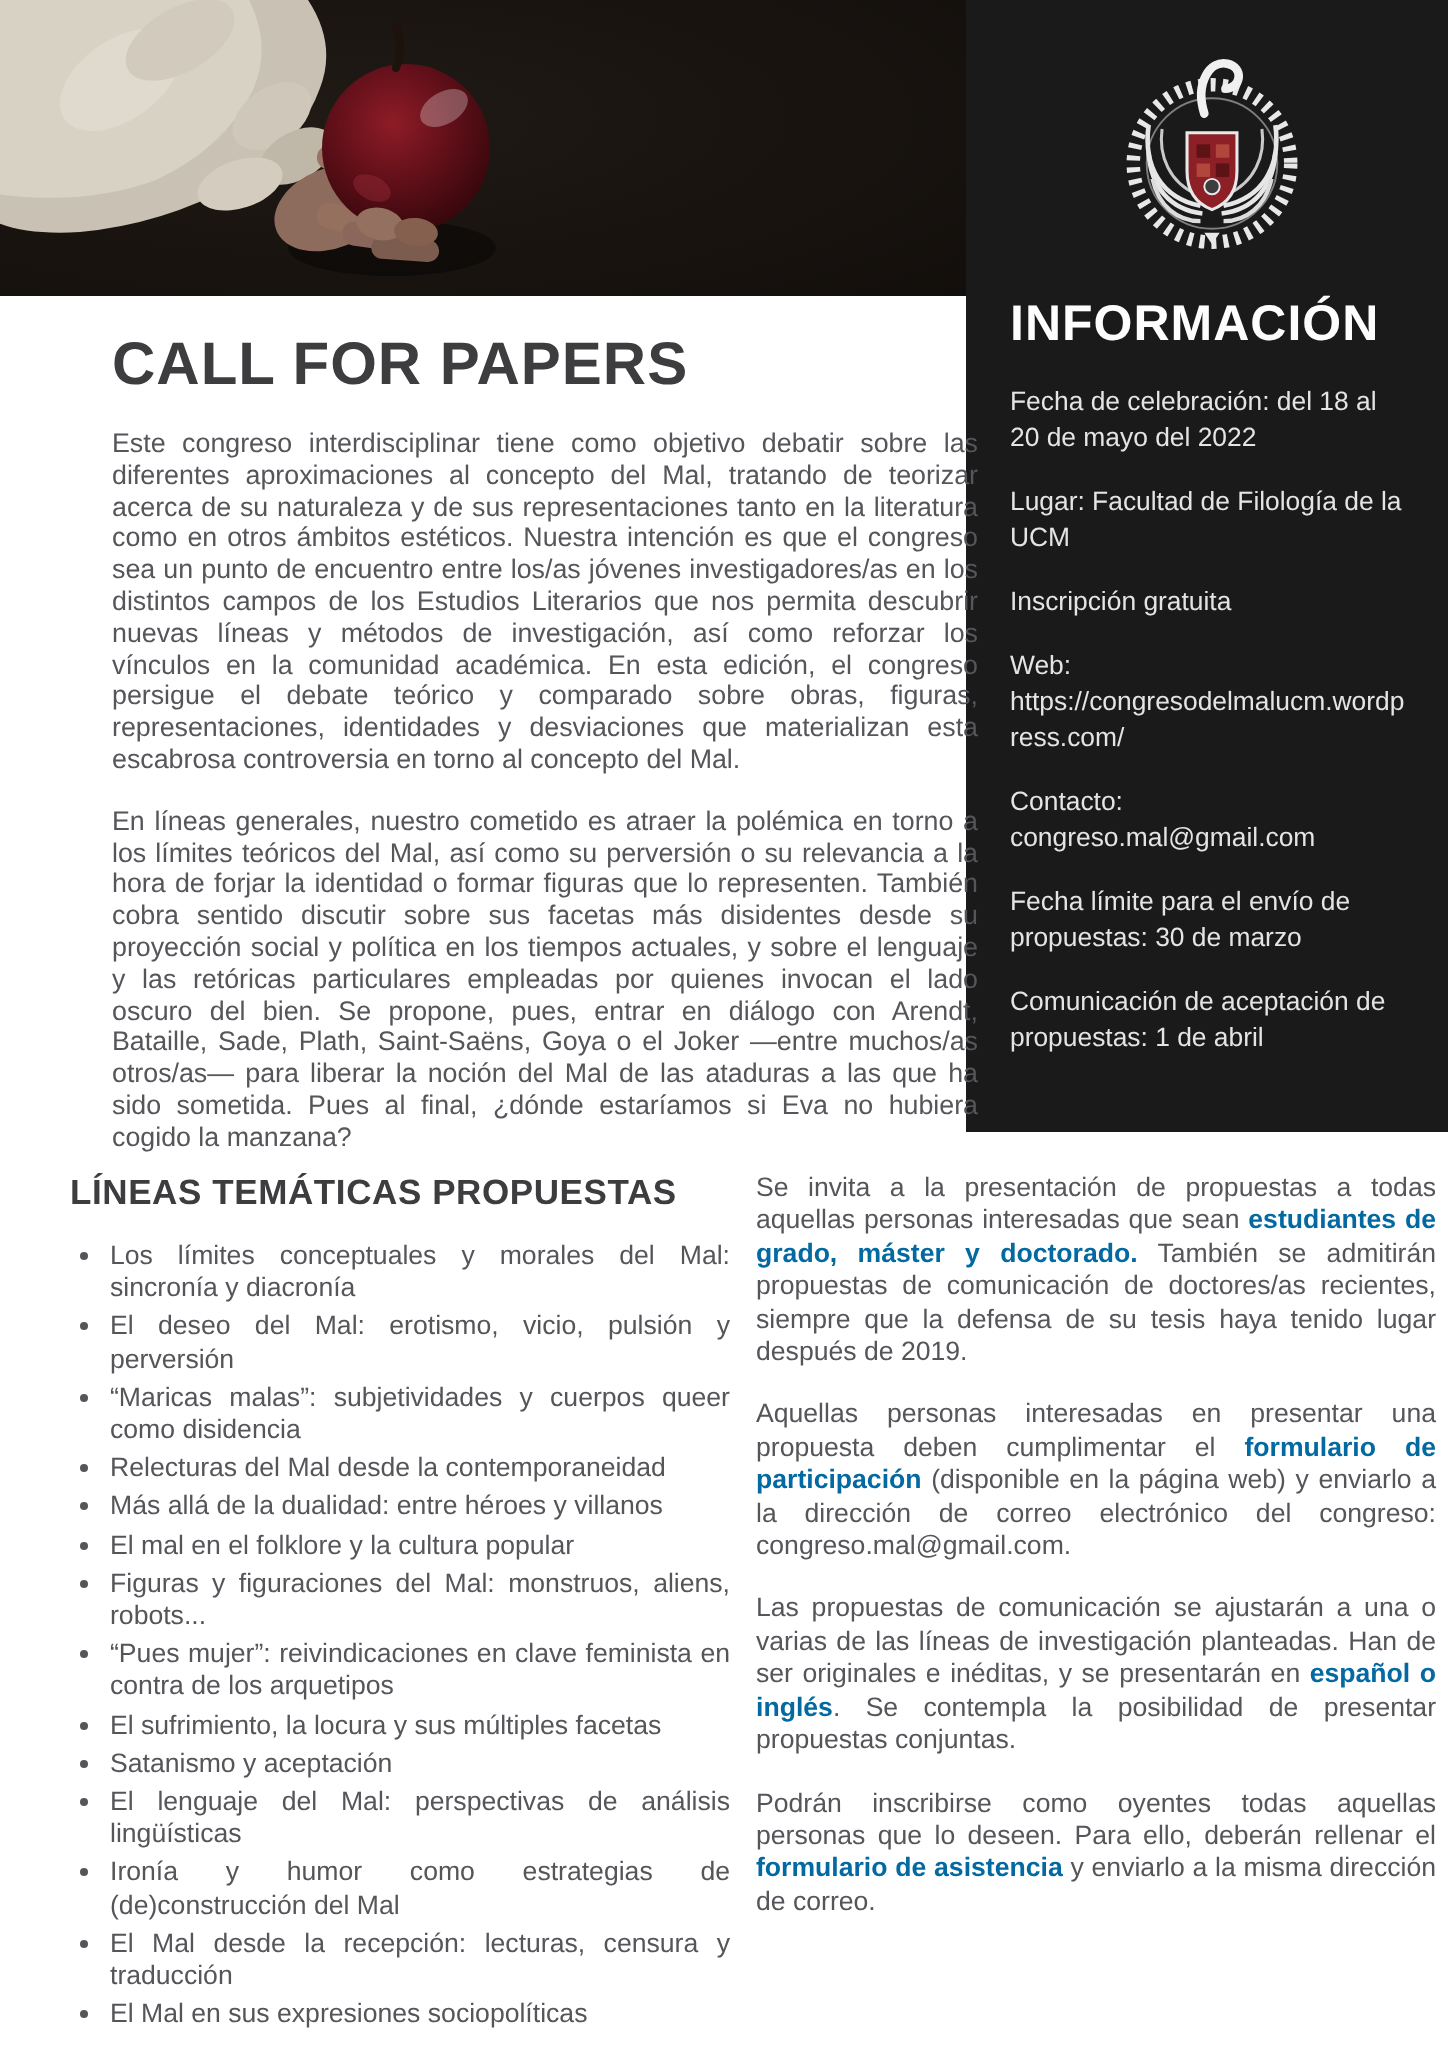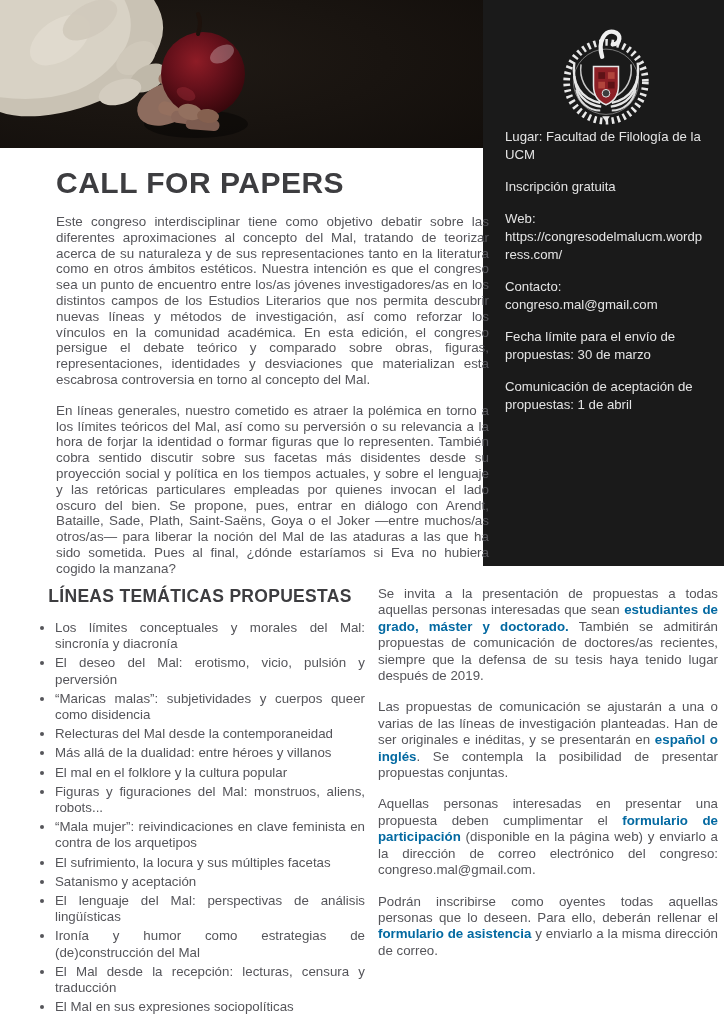--- a/index.html
+++ b/index.html
@@ -25,21 +25,21 @@
   .info-item{font-size:13.2px;line-height:18px;margin-bottom:14px;color:#e4e4e4;}
   .info-item .url{word-break:break-all;}
   
   .main-left{position:absolute;left:40px;top:166px;width:433px;margin-left:16px;}
   .page-title{font-size:30px;font-weight:800;color:#3d3d40;letter-spacing:.5px;margin:0 0 14px 0;}
   .body-par{font-size:13.4px;line-height:15.8px;text-align:justify;margin:0 0 15px 0;color:#55555a;}
   
   .col{position:absolute;top:586px;}
   .col-left{left:35px;width:330px;}
   .col-right{left:378px;width:340px;}
-  .section-heading{font-size:17.5px;font-weight:800;color:#3d3d40;letter-spacing:.3px;margin:0 0 13px 0;text-align:center;}
+  .section-heading{font-size:17.5px;font-weight:800;color:#3d3d40;letter-spacing:.3px;margin:0 0 13px 0;}
   .topic-list{margin:0;padding:0 0 0 20px;}
   .topic-list li{
     font-size:13.3px;line-height:16.2px;text-align:justify;
     margin-bottom:3px;color:#55555a;
   }
   .part-par{font-size:13.3px;line-height:16.4px;text-align:justify;margin:0 0 15px 0;color:#55555a;}
   .part-par strong{color:#0369a1;}
 </style>
 </head>
 <body>
@@ -106,20 +106,22 @@
 
         <path d="M37 44 h26 v20 q0 15 -13 20 q-13 -5 -13 -20 Z" fill="#8c2026" stroke="#e8e8e8" stroke-width="1.6"></path>
         <rect x="42" y="50" width="7" height="7" fill="#5d1216"></rect>
         <rect x="52" y="50" width="7" height="7" fill="#b2453c"></rect>
         <rect x="42" y="60" width="7" height="7" fill="#b2453c"></rect>
         <rect x="52" y="60" width="7" height="7" fill="#5d1216"></rect>
         <circle cx="50" cy="72" r="4" fill="#3d3d3d" stroke="#e8e8e8" stroke-width="1"></circle>
         <path d="M46 96 l4 6 l4 -6" fill="#e8e8e8"></path>
       </svg>
     </div>
+    <h2 class="info-heading">INFORMACIÓN</h2>
+    <div class="info-item">Fecha de celebración: del 18 al 20 de mayo del 2022</div>
     <div class="info-item">Lugar: Facultad de Filología de la UCM</div>
     <div class="info-item">Inscripción gratuita</div>
     <div class="info-item">
       <span>Web:</span><br>
       <span class="url">https://congresodelmalucm.wordpress.com/</span>
     </div>
     <div class="info-item">
       <span>Contacto:</span><br>
       <span>congreso.mal@gmail.com</span>
     </div>
@@ -136,30 +138,30 @@
   <section class="col col-left">
     <h2 class="section-heading">LÍNEAS TEMÁTICAS PROPUESTAS</h2>
     <ul class="topic-list">
         <li>Los límites conceptuales y morales del Mal: sincronía y diacronía</li>
         <li>El deseo del Mal: erotismo, vicio, pulsión y perversión</li>
         <li>“Maricas malas”: subjetividades y cuerpos queer como disidencia</li>
         <li>Relecturas del Mal desde la contemporaneidad</li>
         <li>Más allá de la dualidad: entre héroes y villanos</li>
         <li>El mal en el folklore y la cultura popular</li>
         <li>Figuras y figuraciones del Mal: monstruos, aliens, robots...</li>
-        <li>“Mala mujer”: reivindicaciones en clave feminista en contra de los arquetipos</li>
+        <li>“Pues mujer”: reivindicaciones en clave feminista en contra de los arquetipos</li>
         <li>El sufrimiento, la locura y sus múltiples facetas</li>
         <li>Satanismo y aceptación</li>
         <li>El lenguaje del Mal: perspectivas de análisis lingüísticas</li>
         <li>Ironía y humor como estrategias de (de)construcción del Mal</li>
         <li>El Mal desde la recepción: lecturas, censura y traducción</li>
         <li>El Mal en sus expresiones sociopolíticas</li>
       </ul>
   </section>
 
   <section class="col col-right">
     <p class="part-par"><span>Se invita a la presentación de propuestas a todas aquellas personas interesadas que sean </span><strong>estudiantes de grado, máster y doctorado.</strong><span> También se admitirán propuestas de comunicación de doctores/as recientes, siempre que la defensa de su tesis haya tenido lugar después de 2019.</span></p>
+    <p class="part-par"><span>Aquellas personas interesadas en presentar una propuesta deben cumplimentar el </span><strong>formulario de participación</strong><span> (disponible en la página web) y enviarlo a la dirección de correo electrónico del congreso: congreso.mal@gmail.com.</span></p>
     <p class="part-par"><span>Las propuestas de comunicación se ajustarán a una o varias de las líneas de investigación planteadas. Han de ser originales e inéditas, y se presentarán en </span><strong>español o inglés</strong><span>. Se contempla la posibilidad de presentar propuestas conjuntas.</span></p>
-    <p class="part-par"><span>Aquellas personas interesadas en presentar una propuesta deben cumplimentar el </span><strong>formulario de participación</strong><span> (disponible en la página web) y enviarlo a la dirección de correo electrónico del congreso: congreso.mal@gmail.com.</span></p>
     <p class="part-par"><span>Podrán inscribirse como oyentes todas aquellas personas que lo deseen. Para ello, deberán rellenar el </span><strong>formulario de asistencia</strong><span> y enviarlo a la misma dirección de correo.</span></p>
   </section>
 
 </div>
 
 </body></html>

